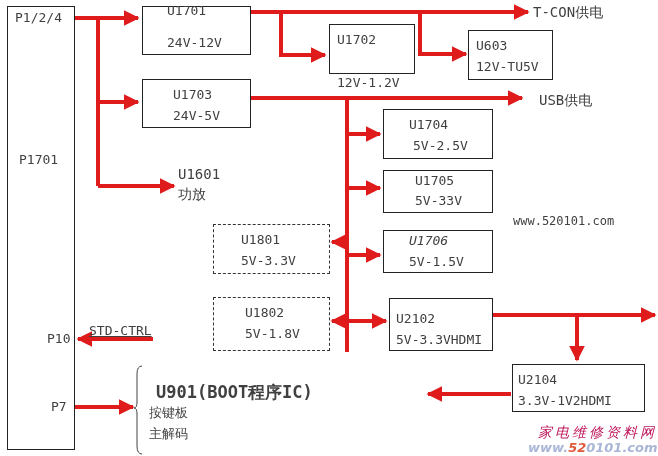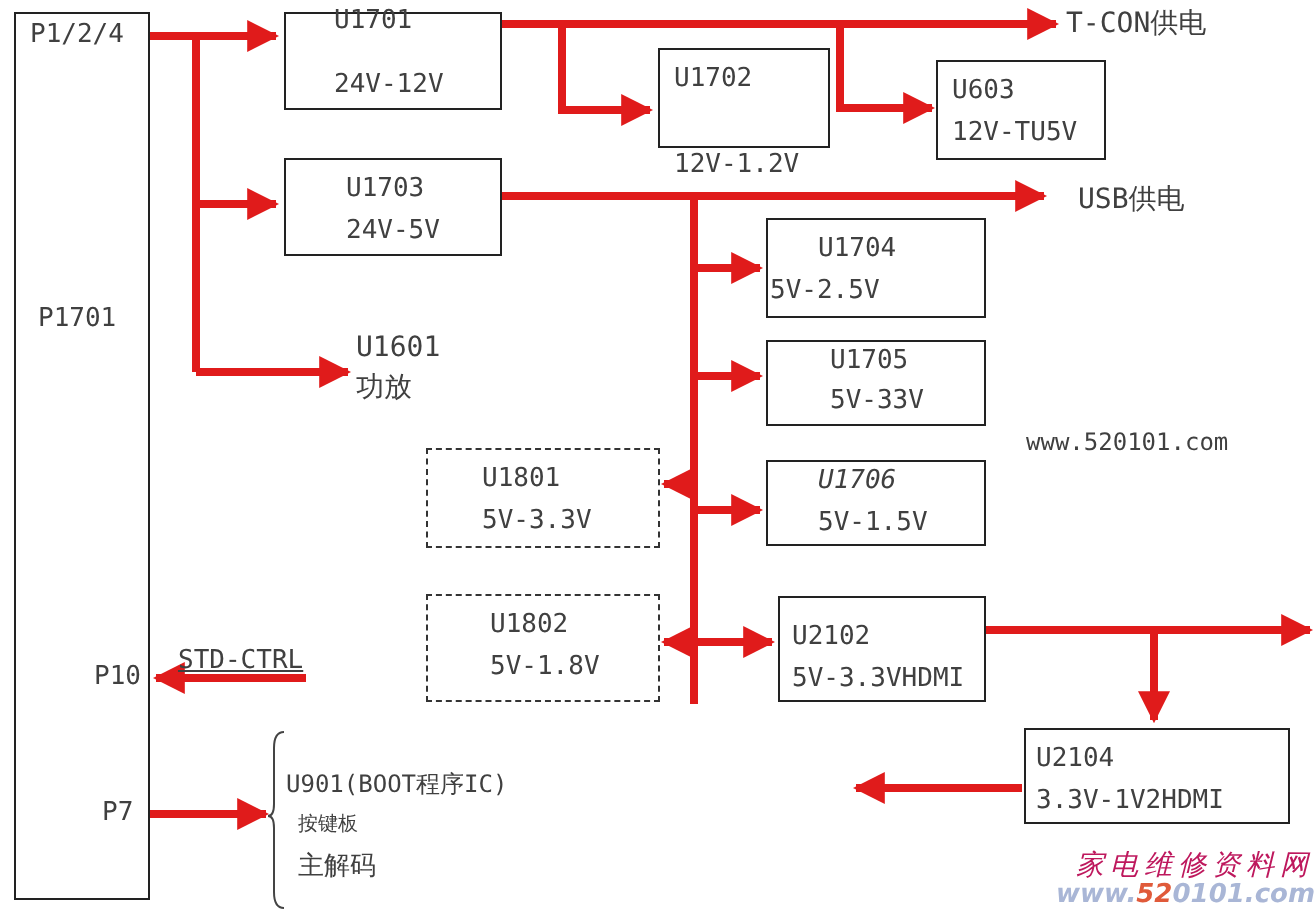--- a/index.html
+++ b/index.html
@@ -81,21 +81,21 @@
 <div class="lbl" style="left:533px; top:2px; font-size:14px;">T-CON供电</div>
 
 <div class="box" style="left:142px; top:79px; width:109px; height:49px;"></div>
 <div class="lbl" style="left:173px; top:85px;">U1703</div>
 <div class="lbl" style="left:173px; top:106px;">24V-5V</div>
 
 <div class="lbl" style="left:539px; top:90px; font-size:14px;">USB供电</div>
 
 <div class="box" style="left:383px; top:109px; width:110px; height:50px;"></div>
 <div class="lbl" style="left:409px; top:115px;">U1704</div>
-<div class="lbl" style="left:385px; top:136px;">5V-2.5V</div>
+<div class="lbl" style="left:413px; top:136px;">5V-2.5V</div>
 
 <div class="lbl" style="left:178px; top:164px; font-size:14px;">U1601</div>
 <div class="lbl" style="left:178px; top:184px; font-size:14px; font-family:'DejaVu Sans', sans-serif;">功放</div>
 
 <div class="box" style="left:383px; top:170px; width:110px; height:43px;"></div>
 <div class="lbl" style="left:415px; top:171px;">U1705</div>
 <div class="lbl" style="left:415px; top:191px;text-align:center;">5V-33V</div>
 
 <div class="lbl" style="left:513px; top:211px; font-size:12px;">www.520101.com</div>
 
@@ -114,20 +114,20 @@
 <div class="box" style="left:389px; top:298px; width:104px; height:53px;"></div>
 <div class="lbl" style="left:396px; top:309px;">U2102</div>
 <div class="lbl" style="left:396px; top:330px;">5V-3.3VHDMI</div>
 
 <div class="lbl" style="left:89px; top:321px; text-decoration: underline;">STD-CTRL</div>
 
 <div class="box" style="left:512px; top:364px; width:133px; height:48px;"></div>
 <div class="lbl" style="left:518px; top:370px;">U2104</div>
 <div class="lbl" style="left:518px; top:391px;">3.3V-1V2HDMI</div>
 
-<div class="lbl" style="left:143px; top:382px; font-size:12px;">U901(BOOT程序IC)</div>
-<div class="lbl" style="left:149px; top:403px; font-size:10px; font-family:'DejaVu Sans', sans-serif;">按键板</div>
+<div class="lbl" style="left:156px; top:382px; font-size:17px;font-weight:bold;">U901(BOOT程序IC)</div>
+<div class="lbl" style="left:149px; top:403px; font-size:13px; font-family:'DejaVu Sans', sans-serif;">按键板</div>
 <div class="lbl" style="left:149px; top:424px; font-size:13px; font-family:'DejaVu Sans', sans-serif;">主解码</div>
 
 <div class="wm1" style="left:538px; top:424px;">家电维修资料网</div>
 <div class="wm2" style="left:528px; top:440px;">
   <span>www.</span><span class="hl">52</span><span>0101.com</span>
 </div>
 
 </body></html>

